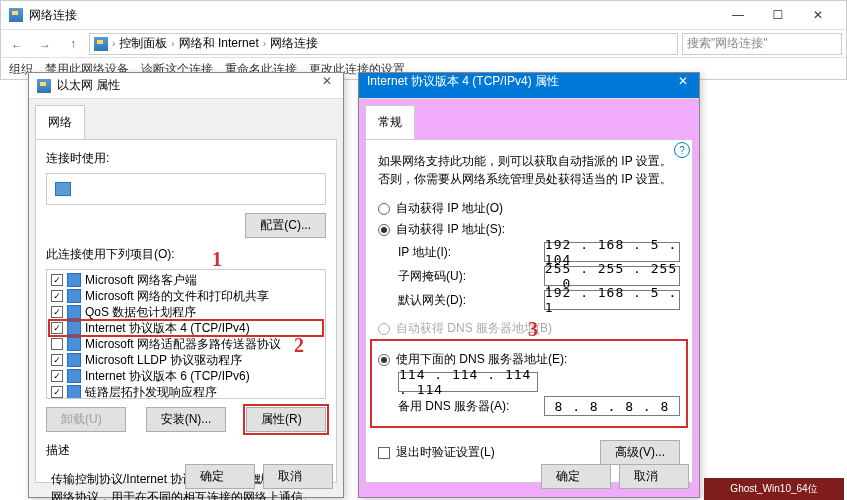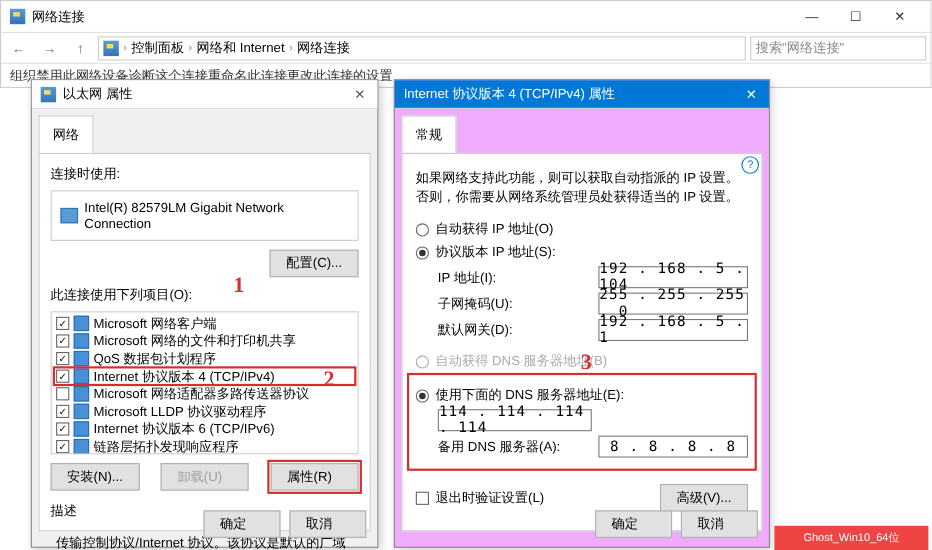--- a/index.html
+++ b/index.html
@@ -8,25 +8,25 @@
 .titlebar{height:28px;display:flex;align-items:center;padding:0 8px;justify-content:space-between}
 .titlebar-left{display:flex;align-items:center;gap:6px}
 .wincontrols{display:flex;gap:0}
 .wincontrols span{width:40px;height:28px;display:flex;align-items:center;justify-content:center;color:#333}
 .addrbar{height:28px;display:flex;align-items:center;padding:0 4px;gap:4px;border-top:1px solid #e0e0e0}
 .navarrow{width:24px;height:24px;display:flex;align-items:center;justify-content:center;color:#666}
 .breadcrumb{flex:1;border:1px solid #ccc;height:22px;display:flex;align-items:center;padding:0 4px;gap:4px;background:#fff}
 .bc-item{display:flex;align-items:center;gap:2px}
 .bc-sep{color:#888;font-size:10px}
 .searchbox{width:160px;height:22px;border:1px solid #ccc;display:flex;align-items:center;padding:0 4px;color:#888}
-.toolbar{height:24px;display:flex;align-items:center;padding:0 8px;border-top:1px solid #e0e0e0;color:#0066cc}
+.toolbar{height:24px;display:flex;align-items:center;padding:0 8px;gap:12px;border-top:1px solid #e0e0e0;color:#0066cc}
 .toolbar span{color:#333}
 
 .dlg1{position:absolute;left:28px;top:72px;width:316px;height:426px;background:#f0f0f0;border:1px solid #888;box-shadow:2px 2px 8px rgba(0,0,0,0.2)}
-.dlgtitle{height:26px;background:#fff;display:flex;align-items:center;justify-content:space-between;padding:0 8px;border-bottom:1px solid #ddd}
+.dlgtitle{height:26px;background:#fff;display:flex;justify-content:space-between;padding:0 8px;border-bottom:1px solid #ddd}
 .dlgtitle-text{display:flex;align-items:center;gap:6px}
 .dlgclose{width:16px;height:16px;color:#555;display:flex;align-items:center;justify-content:center}
 .tabstrip{padding:6px 6px 0 6px}
 .tab{display:inline-block;background:#fff;border:1px solid #ccc;border-bottom:none;padding:8px 12px}
 .tabpanel{background:#fff;border:1px solid #ccc;margin:0 6px;padding:10px;height:344px;position:relative}
 .lbl{display:block;margin-bottom:6px}
 .adapterbox{border:1px solid #ccc;padding:8px;display:flex;align-items:center;gap:6px;margin-bottom:8px}
 .nic-icon{width:16px;height:14px;background:#5b9bd5;border:1px solid #2e75b6}
 .btnrow{display:flex;justify-content:flex-end;margin-bottom:8px}
 .btn{border:1px solid #adadad;background:#e1e1e1;padding:3px 14px;min-width:70px;}
@@ -56,21 +56,21 @@
 .fieldrow label{width:150px}
 .ipinput{width:140px;height:20px;border:1px solid #7a7a7a;background:#fff;display:flex;align-items:center;justify-content:center;letter-spacing:1px;font-family:monospace;font-size:13px}
 .group{border:none;margin-bottom:10px}
 .hl-group{outline:2px solid #d32f2f;padding:6px;margin-left:-6px;margin-right:-6px}
 .adv-row{display:flex;justify-content:space-between;align-items:center;margin-top:14px}
 .checkbox-inline{display:flex;align-items:center;gap:6px}
 .annot{position:absolute;color:#d32f2f;font-size:20px;font-weight:bold;font-family:cursive}
 .annot.a1{left:212px;top:248px}
 .annot.a2{left:294px;top:334px}
 .annot.a3{left:528px;top:318px}
-.taskbar{position:absolute;left:704px;bottom:0;width:140px;height:22px;background:#ef4444;color:#fff;display:flex;align-items:center;justify-content:center;font-size:10px}
+.taskbar{position:absolute;left:704px;bottom:0;width:140px;height:22px;background:#7f1d1d;color:#fff;display:flex;align-items:center;justify-content:center;font-size:10px}
 .help-icon{position:absolute;right:2px;top:2px;width:16px;height:16px;color:#0078d7;border:1px solid #0078d7;border-radius:50%;display:flex;align-items:center;justify-content:center;font-size:10px}
 .netfolder-icon{width:14px;height:14px;background:linear-gradient(#5b9bd5,#2e75b6);position:relative}
 .netfolder-icon::after{content:"";position:absolute;width:6px;height:4px;background:#ffd966;top:3px;left:3px}
 </style>
 </head>
 <body>
 
 <div class="explorer">
   <div class="titlebar">
     <div class="titlebar-left">
@@ -115,21 +115,20 @@
     </div>
     <span class="dlgclose">✕</span>
   </div>
   <div class="tabstrip">
     <span class="tab">网络</span>
   </div>
   <div class="tabpanel">
     <label class="lbl">连接时使用:</label>
     <div class="adapterbox">
       <span class="nic-icon"></span>
-      <span>Intel(R) 82579LM Gigabit Network Connection</span>
     </div>
     <div class="btnrow">
         <span class="btn">配置(C)...</span>
       </div>
     <label class="lbl">此连接使用下列项目(O):</label>
     <div class="listbox" id="protolist">
         <div class="li">
           <span class="chk">✓</span>
           <span class="ic"></span>
           <span>Microsoft 网络客户端</span>
@@ -164,22 +163,22 @@
           <span class="ic"></span>
           <span>Internet 协议版本 6 (TCP/IPv6)</span>
         </div>
         <div class="li">
           <span class="chk">✓</span>
           <span class="ic"></span>
           <span>链路层拓扑发现响应程序</span>
         </div>
       </div>
     <div class="btnrow3">
+      <span class="btn disabled">卸载(U)</span>
       <span class="btn">安装(N)...</span>
-      <span class="btn disabled">卸载(U)</span>
       <span class="btn hl">属性(R)</span>
     </div>
     <div class="descbox">
       <label class="lbl">描述</label>
       <div class="desctext">传输控制协议/Internet 协议。该协议是默认的广域网络协议，用于在不同的相互连接的网络上通信。</div>
     </div>
   </div>
   <div class="dlgbtns">
     <span class="btn">确定</span>
     <span class="btn">取消</span>
@@ -198,21 +197,21 @@
     <span class="help-icon">?</span>
     <div class="infotext">如果网络支持此功能，则可以获取自动指派的 IP 设置。否则，你需要从网络系统管理员处获得适当的 IP 设置。</div>
 
     <div class="group">
       <div class="radio">
           <span class="rad"></span>
           <span>自动获得 IP 地址(O)</span>
         </div>
       <div class="radio">
           <span class="rad on"></span>
-          <span>协议版本 IP 地址(S):</span>
+          <span>自动获得 IP 地址(S):</span>
         </div>
       <div class="fieldrow">
           <label>IP 地址(I):</label>
           <span class="ipinput">192 . 168 .  5  . 104</span>
         </div>
       <div class="fieldrow">
           <label>子网掩码(U):</label>
           <span class="ipinput">255 . 255 . 255 .  0</span>
         </div>
       <div class="fieldrow">

